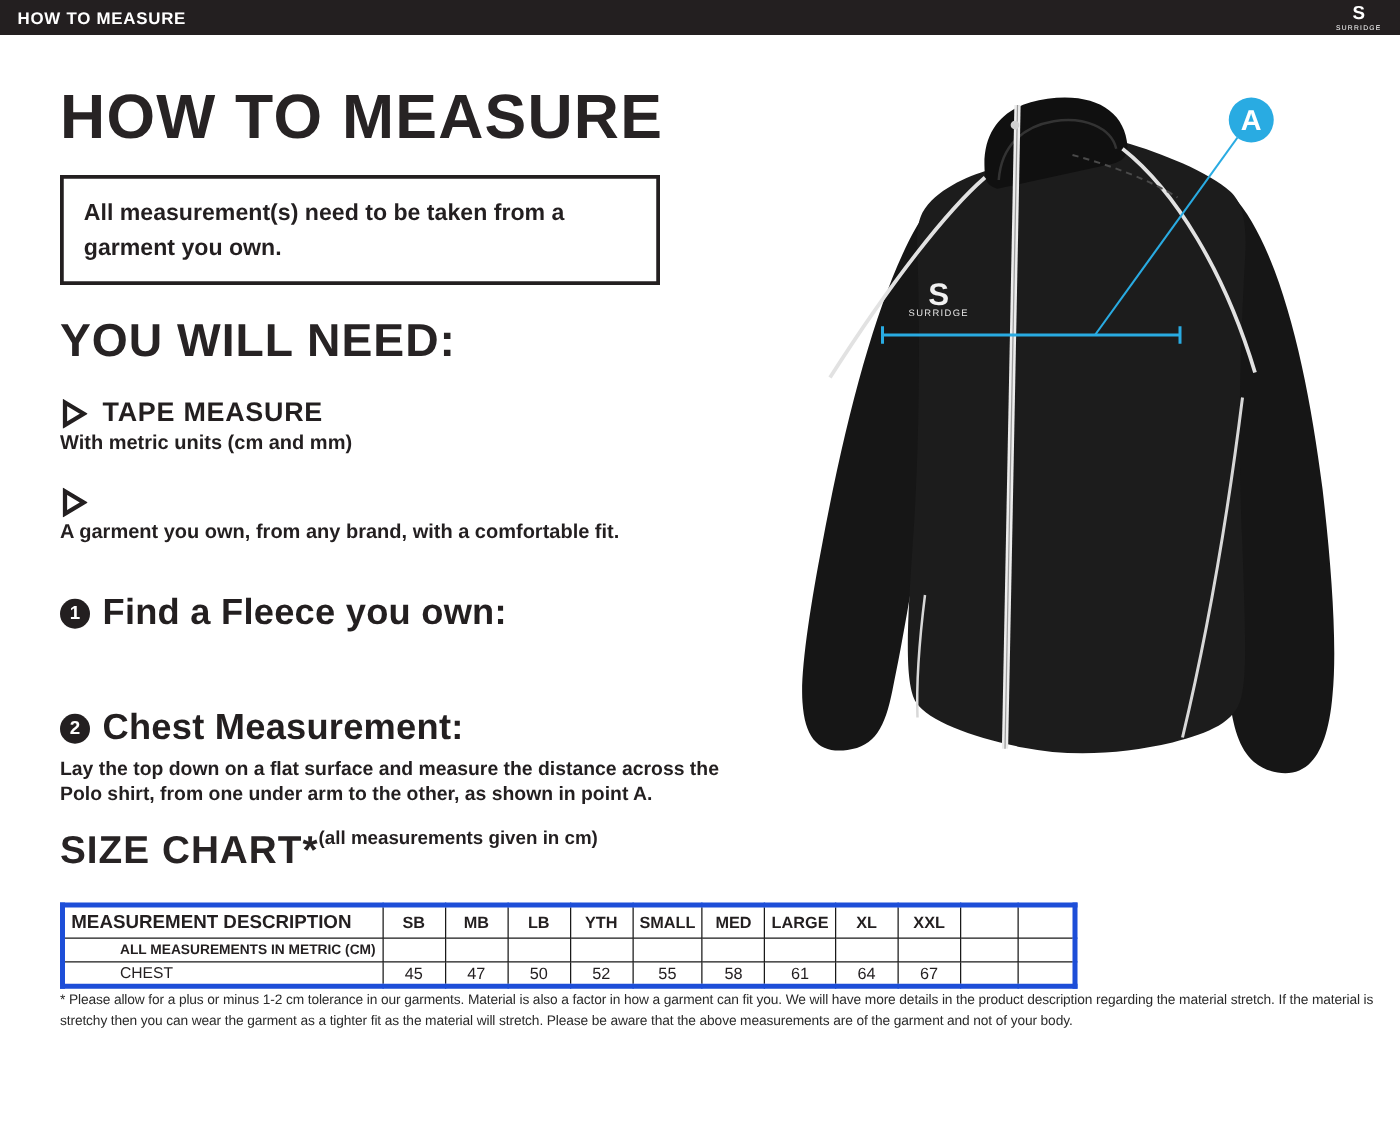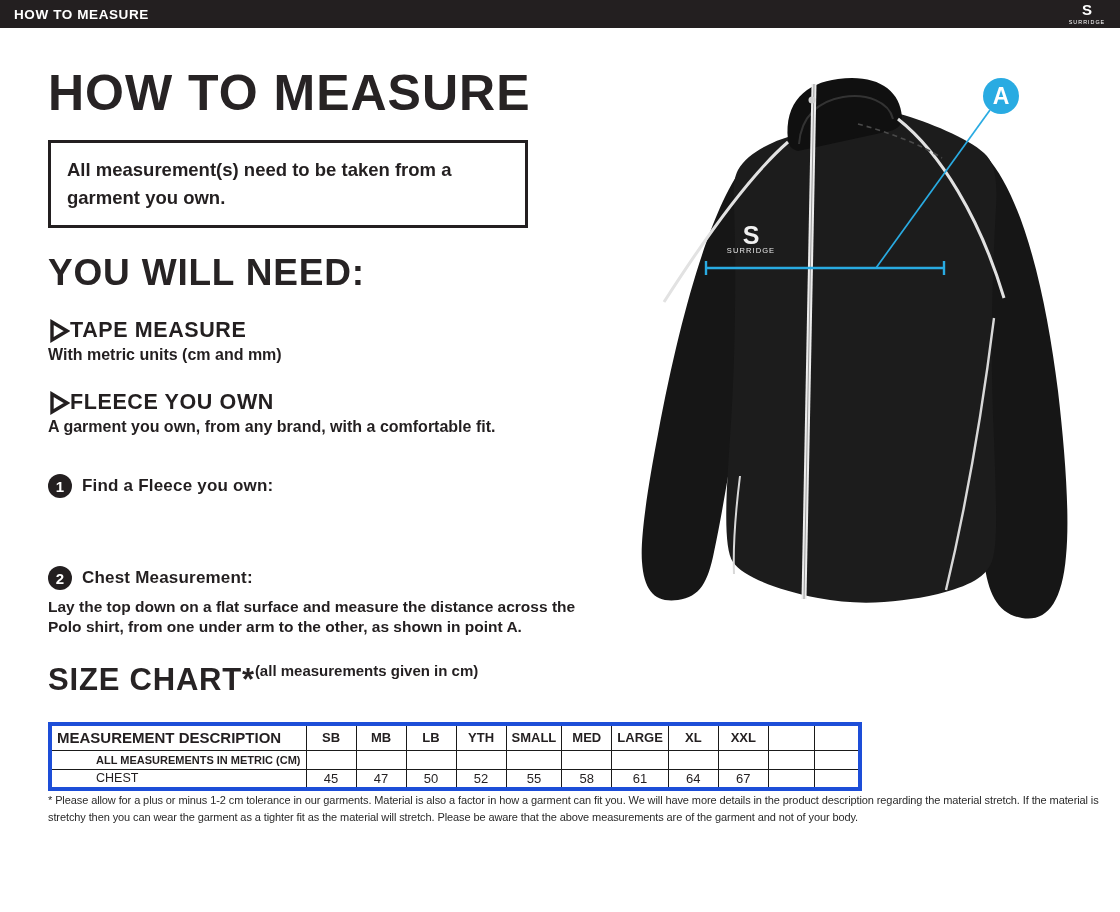--- a/index.html
+++ b/index.html
@@ -27,34 +27,34 @@
     border:3px solid #231F20;padding:13px 16px;
     font-size:18.5px;font-weight:bold;line-height:1.5;color:#231F20;
   }
   .ywn-heading{
     position:absolute;left:48px;top:252px;font-size:37px;font-weight:800;
     letter-spacing:.8px;color:#272324;white-space:nowrap;
   }
   .need-item{position:absolute;left:48px;}
   .need-item.first{top:318px;}
   .need-item.second{top:390px;}
-  .need-head{display:flex;align-items:center;}
+  .need-head{display:flex;align-items:center;gap:12px;}
   .need-label{font-size:21.5px;font-weight:800;letter-spacing:.6px;white-space:nowrap;}
   .need-desc{margin-top:3px;font-size:16px;font-weight:bold;white-space:nowrap;}
 
   .step{position:absolute;left:48px;}
   .step.first{top:474px;}
   .step.second{top:566px;}
   .step-head{display:flex;align-items:center;gap:10px;}
   .step-num{
     width:24px;height:24px;border-radius:50%;background:#231F20;color:#fff;
     font-size:15px;font-weight:bold;display:flex;align-items:center;justify-content:center;
     flex:0 0 auto;
   }
-  .step-title{font-size:17px;font-weight:bold;letter-spacing:.2px;white-space:nowrap;}
+  .step-title{font-size:29px;font-weight:bold;letter-spacing:.2px;white-space:nowrap;}
   .step-desc{margin-top:7px;width:552px;font-size:15.5px;font-weight:bold;line-height:1.26;}
 
   .sc-heading{position:absolute;left:48px;top:662px;display:flex;align-items:flex-start;}
   .sc-title{font-size:31px;font-weight:800;letter-spacing:.8px;color:#272324;white-space:nowrap;}
   .sc-sub{font-size:15px;font-weight:bold;white-space:nowrap;}
 
   
   .size-table{
     position:absolute;left:48px;top:722px;border-collapse:collapse;table-layout:fixed;
     background:#fff;border:4px solid #1d4ed8;
@@ -112,21 +112,20 @@
       <span class="need-label">TAPE MEASURE</span>
     </div>
     <div class="need-desc">With metric units (cm and mm)</div>
   </div>
 
   <div class="need-item second">
     <div class="need-head">
       <svg width="22" height="24" viewBox="0 0 22 24" aria-hidden="true">
         <polygon points="4,3 19,12 4,21" fill="none" stroke="#231F20" stroke-width="3.4"></polygon>
       </svg>
-      <span class="need-label">FLEECE YOU OWN</span>
     </div>
     <div class="need-desc">A garment you own, from any brand, with a comfortable fit.</div>
   </div>
 
   <div class="step first">
     <div class="step-head">
       <span class="step-num">1</span>
       <span class="step-title">Find a Fleece you own:</span>
     </div>
   </div>

